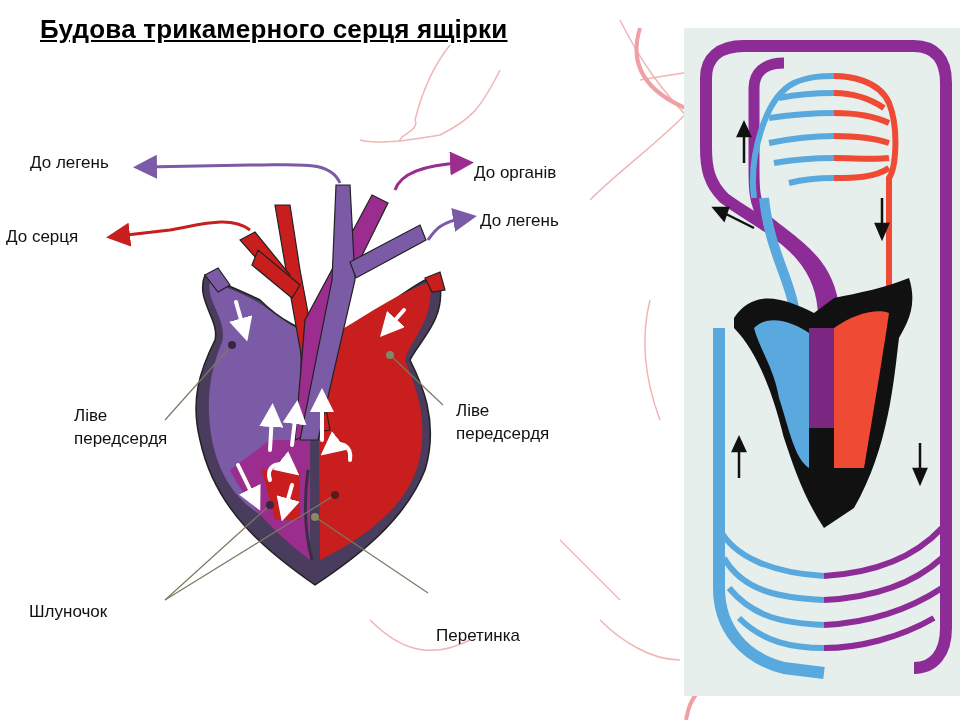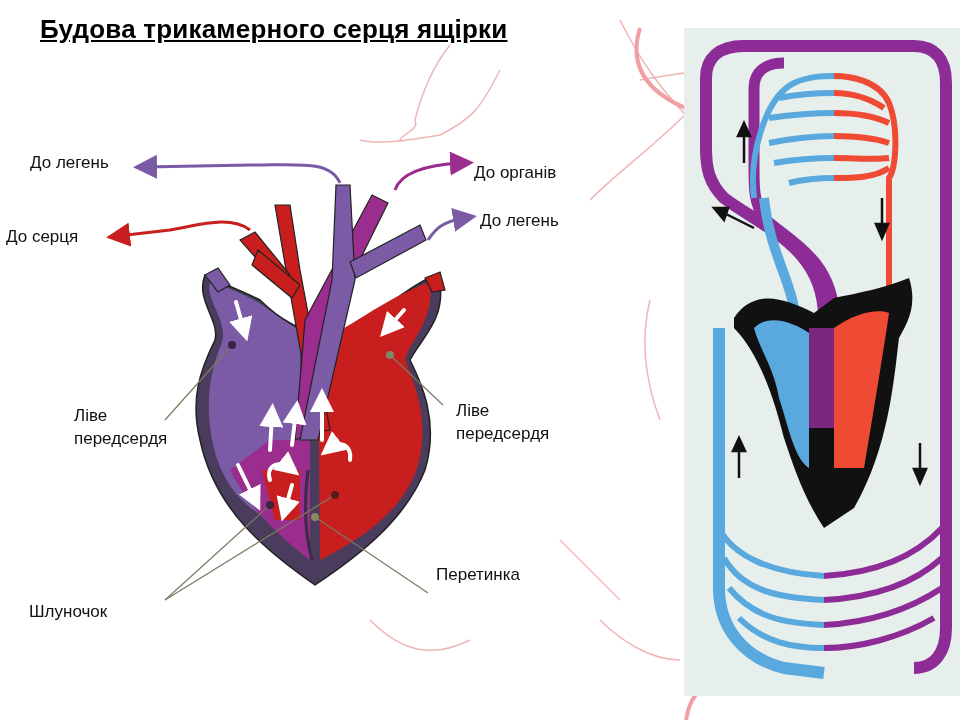--- a/index.html
+++ b/index.html
@@ -107,21 +107,21 @@
 <div class="label" style="left:480px; top:210px;">До легень</div>
 <div class="label" style="left:74px; top:405px;">
   <div>Ліве</div>
   <div>передсердя</div>
 </div>
 <div class="label" style="left:456px; top:400px;">
   <div>Ліве</div>
   <div>передсердя</div>
 </div>
 <div class="label" style="left:29px; top:601px;">Шлуночок</div>
-<div class="label" style="left:436px; top:564px;">Перетинка</div>
+<div class="label" style="left:436px; top:625px;">Перетинка</div>
 
 <div class="panel">
   <svg viewBox="0 0 276 668">
 
     <path d="M140 290 C140 220 80 200 40 170 C25 155 22 140 22 120 L22 50 C22 30 35 18 60 18 L230 18 C250 18 262 30 262 55 L262 600 C262 625 250 640 230 640" fill="none" stroke="#8e2c97" stroke-width="12"></path>
 
     <path d="M150 290 C150 230 100 210 80 190 C70 175 70 160 70 140 L70 60 C70 45 80 35 100 35" fill="none" stroke="#8e2c97" stroke-width="11"></path>
 
     <g fill="none" stroke-width="6">
       <path d="M70 170 C65 130 80 70 110 55 C125 48 140 48 150 48" stroke="#5aa9de"></path>

